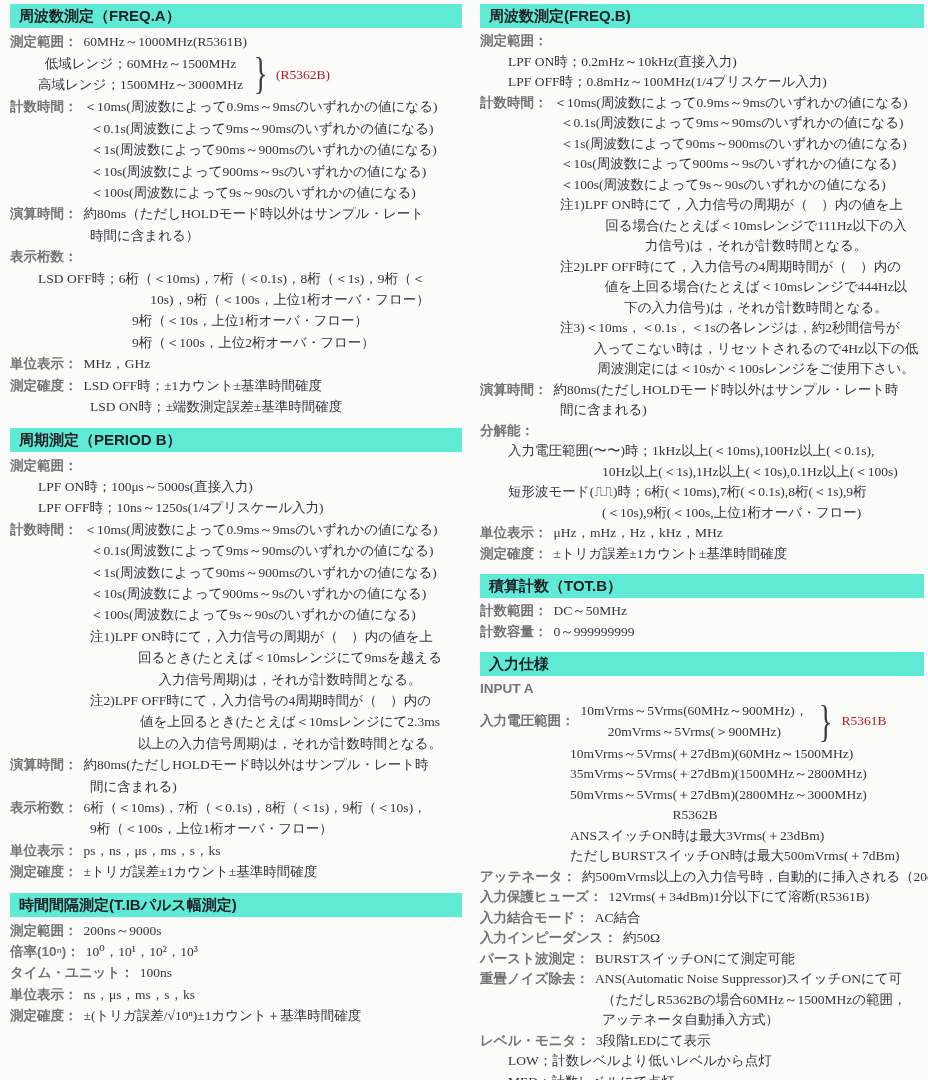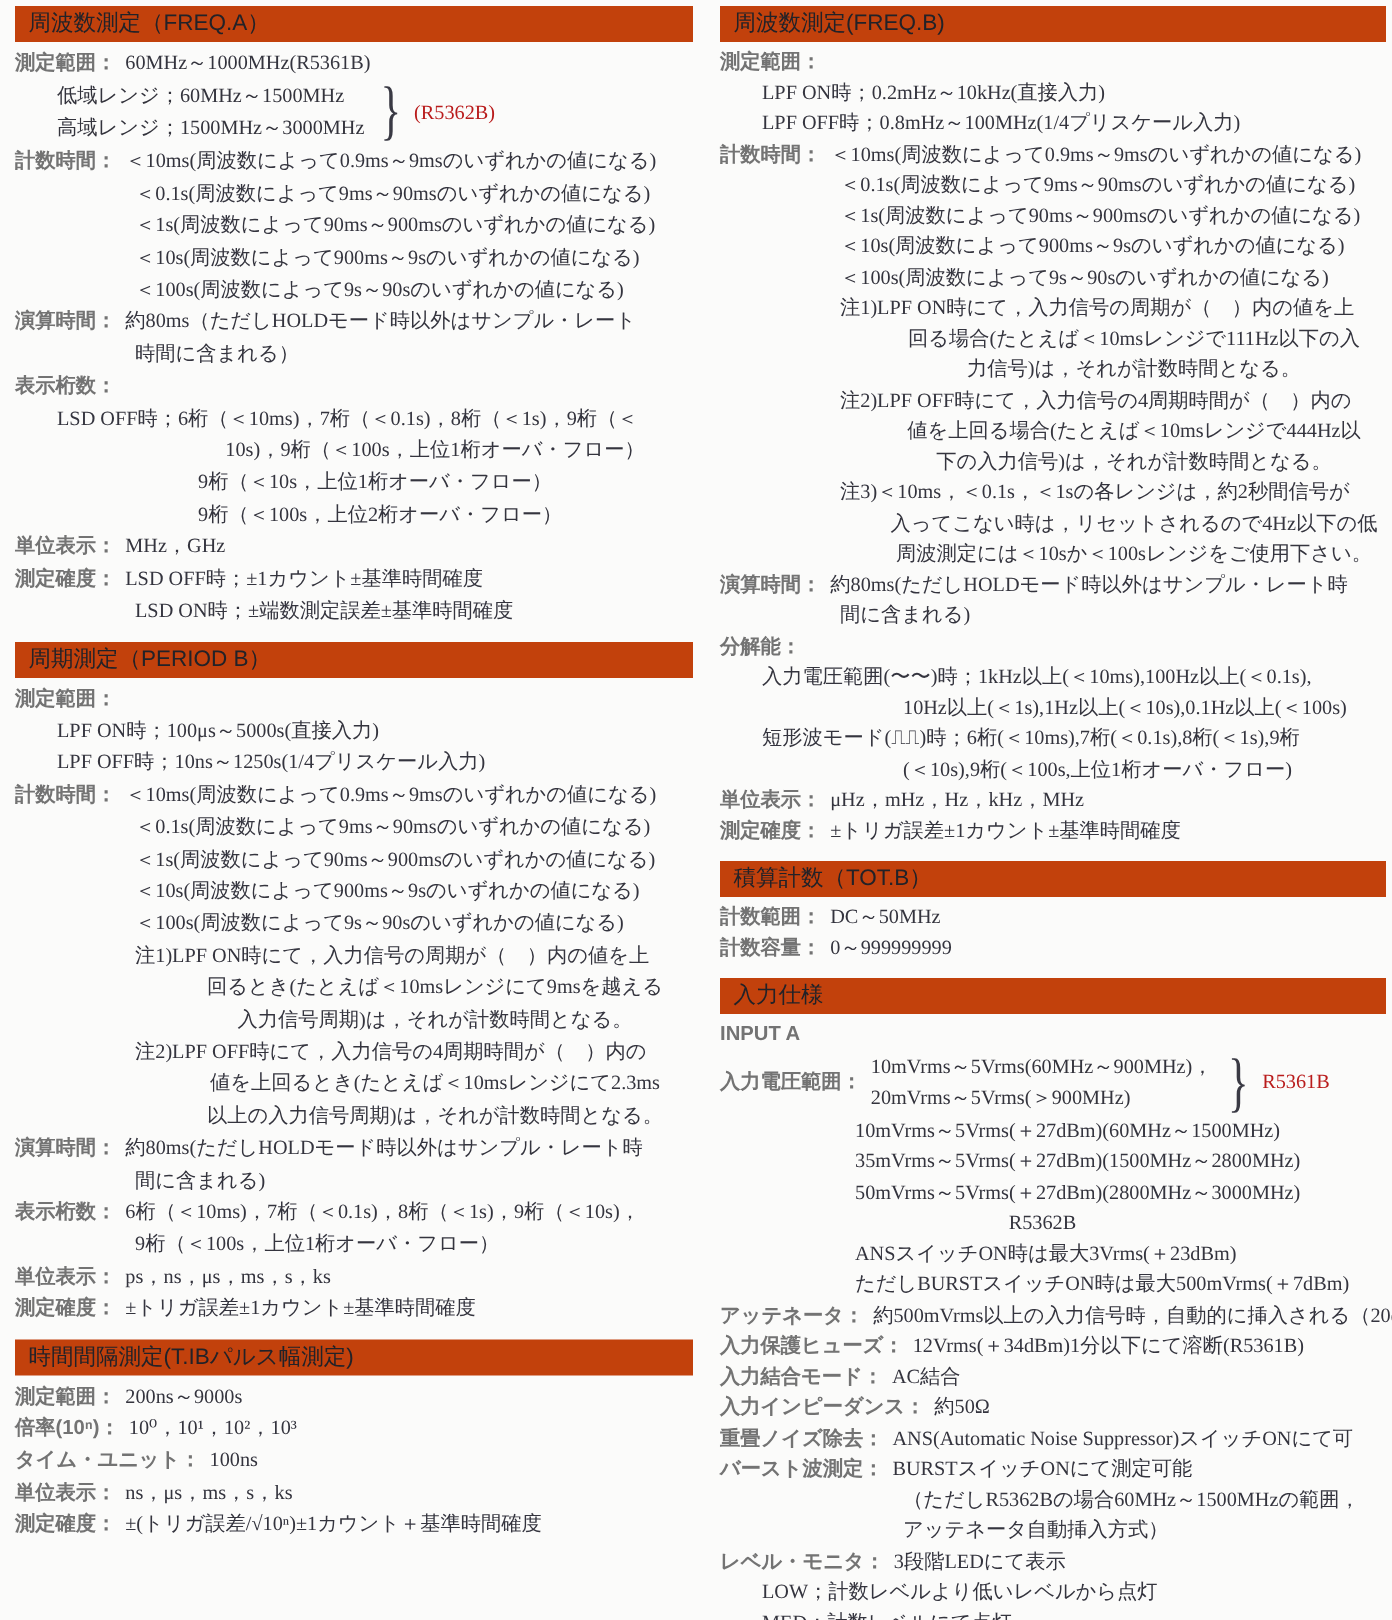--- a/index.html
+++ b/index.html
@@ -8,42 +8,42 @@
     background:#fbfbfa;
     font-family:"Liberation Serif","DejaVu Serif",serif;
     font-size:13.5px;color:#33333c;
   }
   .page{display:flex;gap:18px;padding:4px 0 0 10px;}
   .col{flex:none;}
   .col-a{width:452px;}
   .col-b{width:444px;}
   .sec{margin-bottom:10px;}
   .hdr{
-    background:#c2410c;color:#222228;
+    background:#5eead4;color:#222228;
     font-family:"Liberation Sans","DejaVu Sans",sans-serif;
-    font-weight:400;font-size:15px;line-height:22px;
+    font-weight:700;font-size:15px;line-height:22px;
     padding:1px 4px 1px 9px;margin-bottom:3px;
     white-space:nowrap;
   }
   .line{white-space:nowrap;}
   .col-a .line{line-height:21.4px;}
   .col-b .line{line-height:20.5px;}
   .lbl{
     font-family:Liberation Sans, sans-serif;
     font-weight:700;color:#737373;margin-right:6px;
   }
   .val{color:#34343e;}
   .ind1{padding-left:28px;}
   .ind2{padding-left:80px;}
   .ind3{padding-left:108px;text-align:center;}
   .ind4{padding-left:122px;}
   .ind5{padding-left:90px;}
   .right{text-align:center;padding-right:14px;}
   .bgrp{display:flex;align-items:center;}
-  .brows{display:flex;flex-direction:column;}
+  .brows{display:flex;flex-direction:column;text-align:center;}
   .col-a .brows .bline{line-height:21.4px;}
   .col-b .brows .bline{line-height:20.5px;}
   .brace{
     font-size:44px;font-weight:400;line-height:1;
     margin:0 5px 0 7px;transform:scaleX(.65);
     color:#3a3a44;
   }
   .blabel{color:#b91c1c;}
 </style>
 </head>
@@ -160,22 +160,22 @@
         <div class="line ind5"><span class="val">10mVrms～5Vrms(＋27dBm)(60MHz～1500MHz)</span></div>
         <div class="line ind5"><span class="val">35mVrms～5Vrms(＋27dBm)(1500MHz～2800MHz)</span></div>
         <div class="line ind5"><span class="val">50mVrms～5Vrms(＋27dBm)(2800MHz～3000MHz)</span></div>
         <div class="line ind0 right"><span class="val">R5362B</span></div>
         <div class="line ind5"><span class="val">ANSスイッチON時は最大3Vrms(＋23dBm)</span></div>
         <div class="line ind5"><span class="val">ただしBURSTスイッチON時は最大500mVrms(＋7dBm)</span></div>
         <div class="line ind0"><span class="lbl">アッテネータ：</span><span class="val">約500mVrms以上の入力信号時，自動的に挿入される（20dB）</span></div>
         <div class="line ind0"><span class="lbl">入力保護ヒューズ：</span><span class="val">12Vrms(＋34dBm)1分以下にて溶断(R5361B)</span></div>
         <div class="line ind0"><span class="lbl">入力結合モード：</span><span class="val">AC結合</span></div>
         <div class="line ind0"><span class="lbl">入力インピーダンス：</span><span class="val">約50Ω</span></div>
+        <div class="line ind0"><span class="lbl">バースト波測定：</span><span class="val">BURSTスイッチONにて測定可能</span></div>
         <div class="line ind0"><span class="lbl">重畳ノイズ除去：</span><span class="val">ANS(Automatic Noise Suppressor)スイッチONにて可</span></div>
-        <div class="line ind0"><span class="lbl">バースト波測定：</span><span class="val">BURSTスイッチONにて測定可能</span></div>
         <div class="line ind4"><span class="val">（ただしR5362Bの場合60MHz～1500MHzの範囲，</span></div>
         <div class="line ind4"><span class="val">アッテネータ自動挿入方式）</span></div>
         <div class="line ind0"><span class="lbl">レベル・モニタ：</span><span class="val">3段階LEDにて表示</span></div>
         <div class="line ind1"><span class="val">LOW；計数レベルより低いレベルから点灯</span></div>
         <div class="line ind1"><span class="val">MED；計数レベルにて点灯</span></div>
       </div>
     </div>
 </div>
 
 </body></html>

